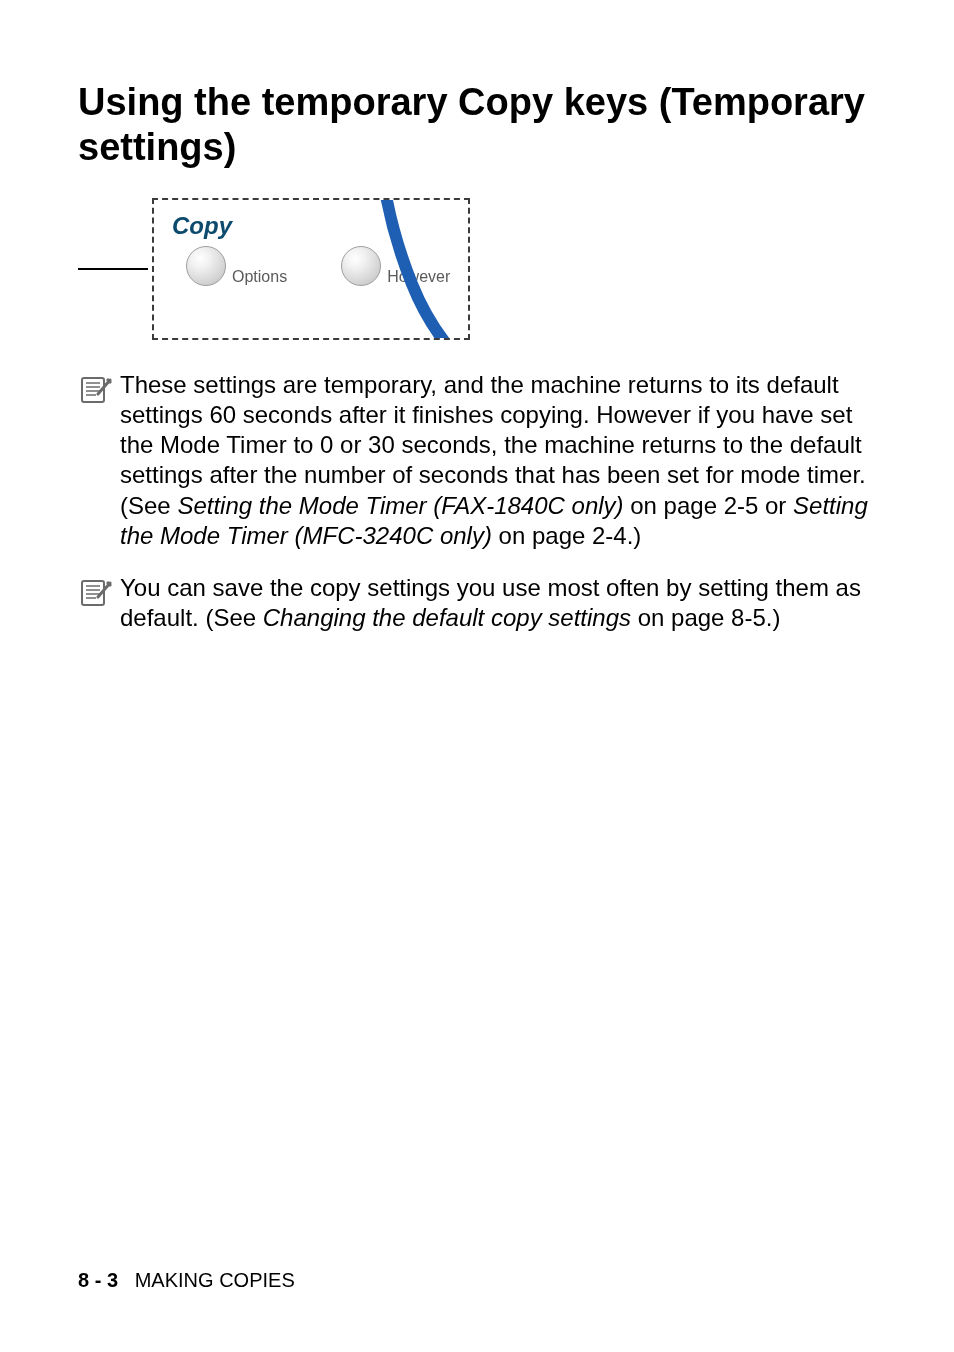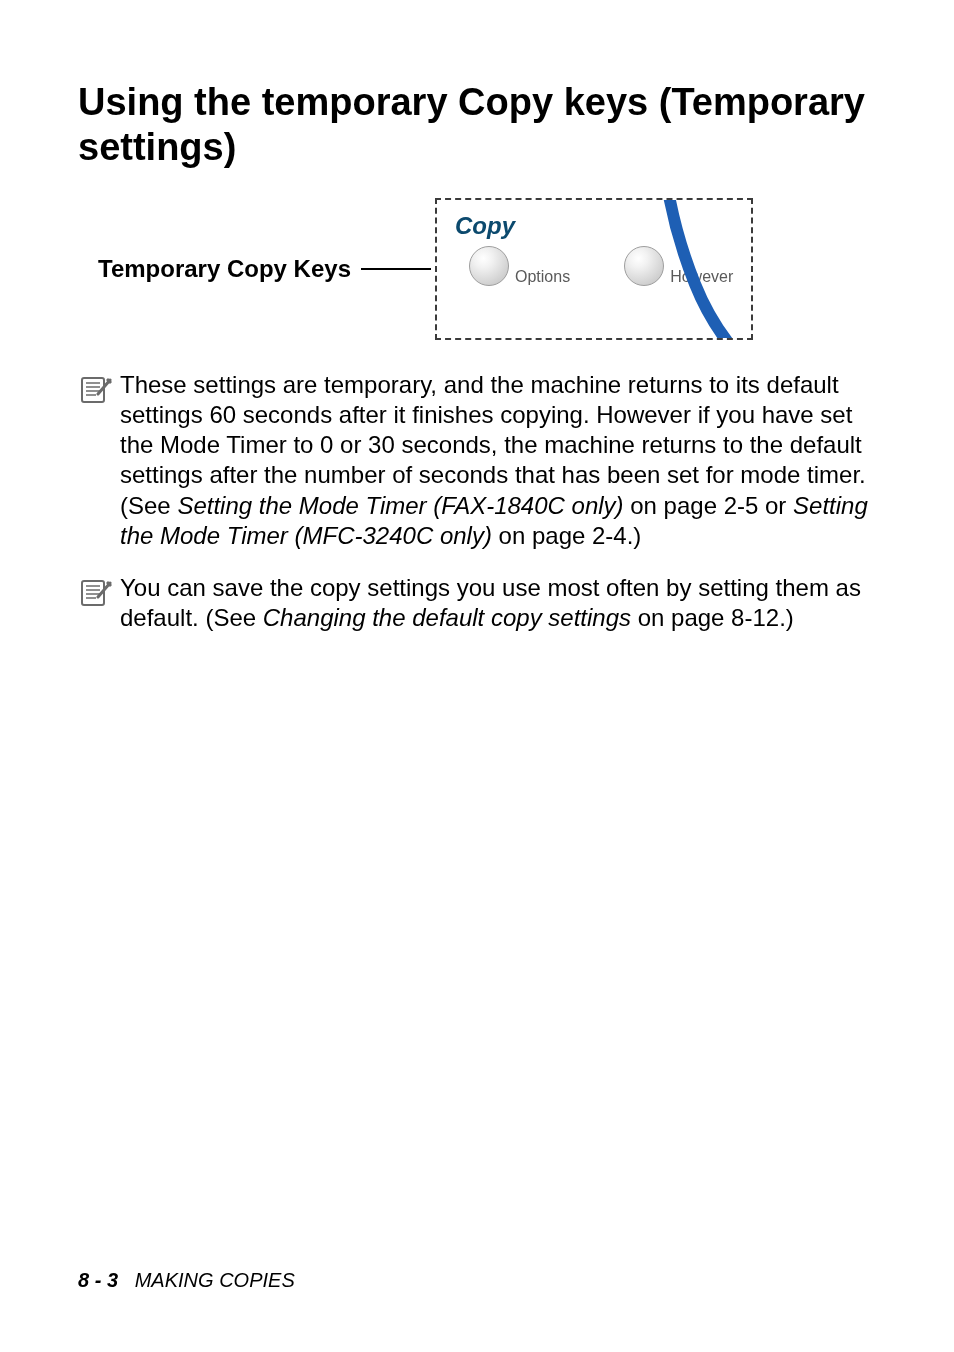--- a/index.html
+++ b/index.html
@@ -111,36 +111,34 @@
     line-height: 1.26;
   }
   .note-text .ital {
     font-style: italic;
   }
   .footer {
     position: absolute;
     left: 78px;
     bottom: 60px;
     font-size: 20px;
-    font-style: italic;
   }
   .footer .page-num {
     font-weight: bold;
   }
 </style>
 </head>
 <body>
 
 <div class="page">
 
   <h1 class="heading">Using the temporary Copy keys (Temporary settings)</h1>
 
 
   <div class="tck-row">
-    <span class="tck-label">Temporary Copy Keys</span>
     <span class="tck-line"></span>
     <div class="panel-wrap">
       <div class="panel">
         <svg class="blue-swoosh" viewBox="0 0 120 200">
           <path d="M 30 -10 Q 38 40 58 90 Q 78 140 115 175 L 125 175 L 125 -10 Z" fill="none"></path>
           <path d="M 30 -10 Q 38 40 58 90 Q 78 140 115 175" stroke="#1e5fb4" stroke-width="12" fill="none" stroke-linecap="round"></path>
         </svg>
         <div class="copy-label">Copy</div>
         <div class="buttons">
           <div class="btn-col">
@@ -179,21 +177,21 @@
         <rect x="4" y="6" width="22" height="24" rx="2" fill="none" stroke="#6b6b6b" stroke-width="2"></rect>
         <line x1="8" y1="11" x2="22" y2="11" stroke="#6b6b6b" stroke-width="1.5"></line>
         <line x1="8" y1="15" x2="22" y2="15" stroke="#6b6b6b" stroke-width="1.5"></line>
         <line x1="8" y1="19" x2="22" y2="19" stroke="#6b6b6b" stroke-width="1.5"></line>
         <line x1="8" y1="23" x2="18" y2="23" stroke="#6b6b6b" stroke-width="1.5"></line>
         <path d="M 20 22 L 32 8" stroke="#6b6b6b" stroke-width="3" stroke-linecap="round"></path>
         <path d="M 30 6 L 34 10 L 32 12 L 28 8 Z" fill="#6b6b6b"></path>
       </svg>
     </div>
     <div class="note-text">
-      <span>You can save the copy settings you use most often by setting them as default. (See </span><span class="ital">Changing the default copy settings</span><span> on page 8-12.)</span>
+      <span>You can save the copy settings you use most often by setting them as default. (See </span><span class="ital">Changing the default copy settings</span><span> on page 8-5.)</span>
     </div>
   </div>
 
   <div class="footer">
     <span class="page-num">8 - 3</span>&nbsp;&nbsp;&nbsp;<span>MAKING COPIES</span>
   </div>
 
 </div>
 
 </body></html>

